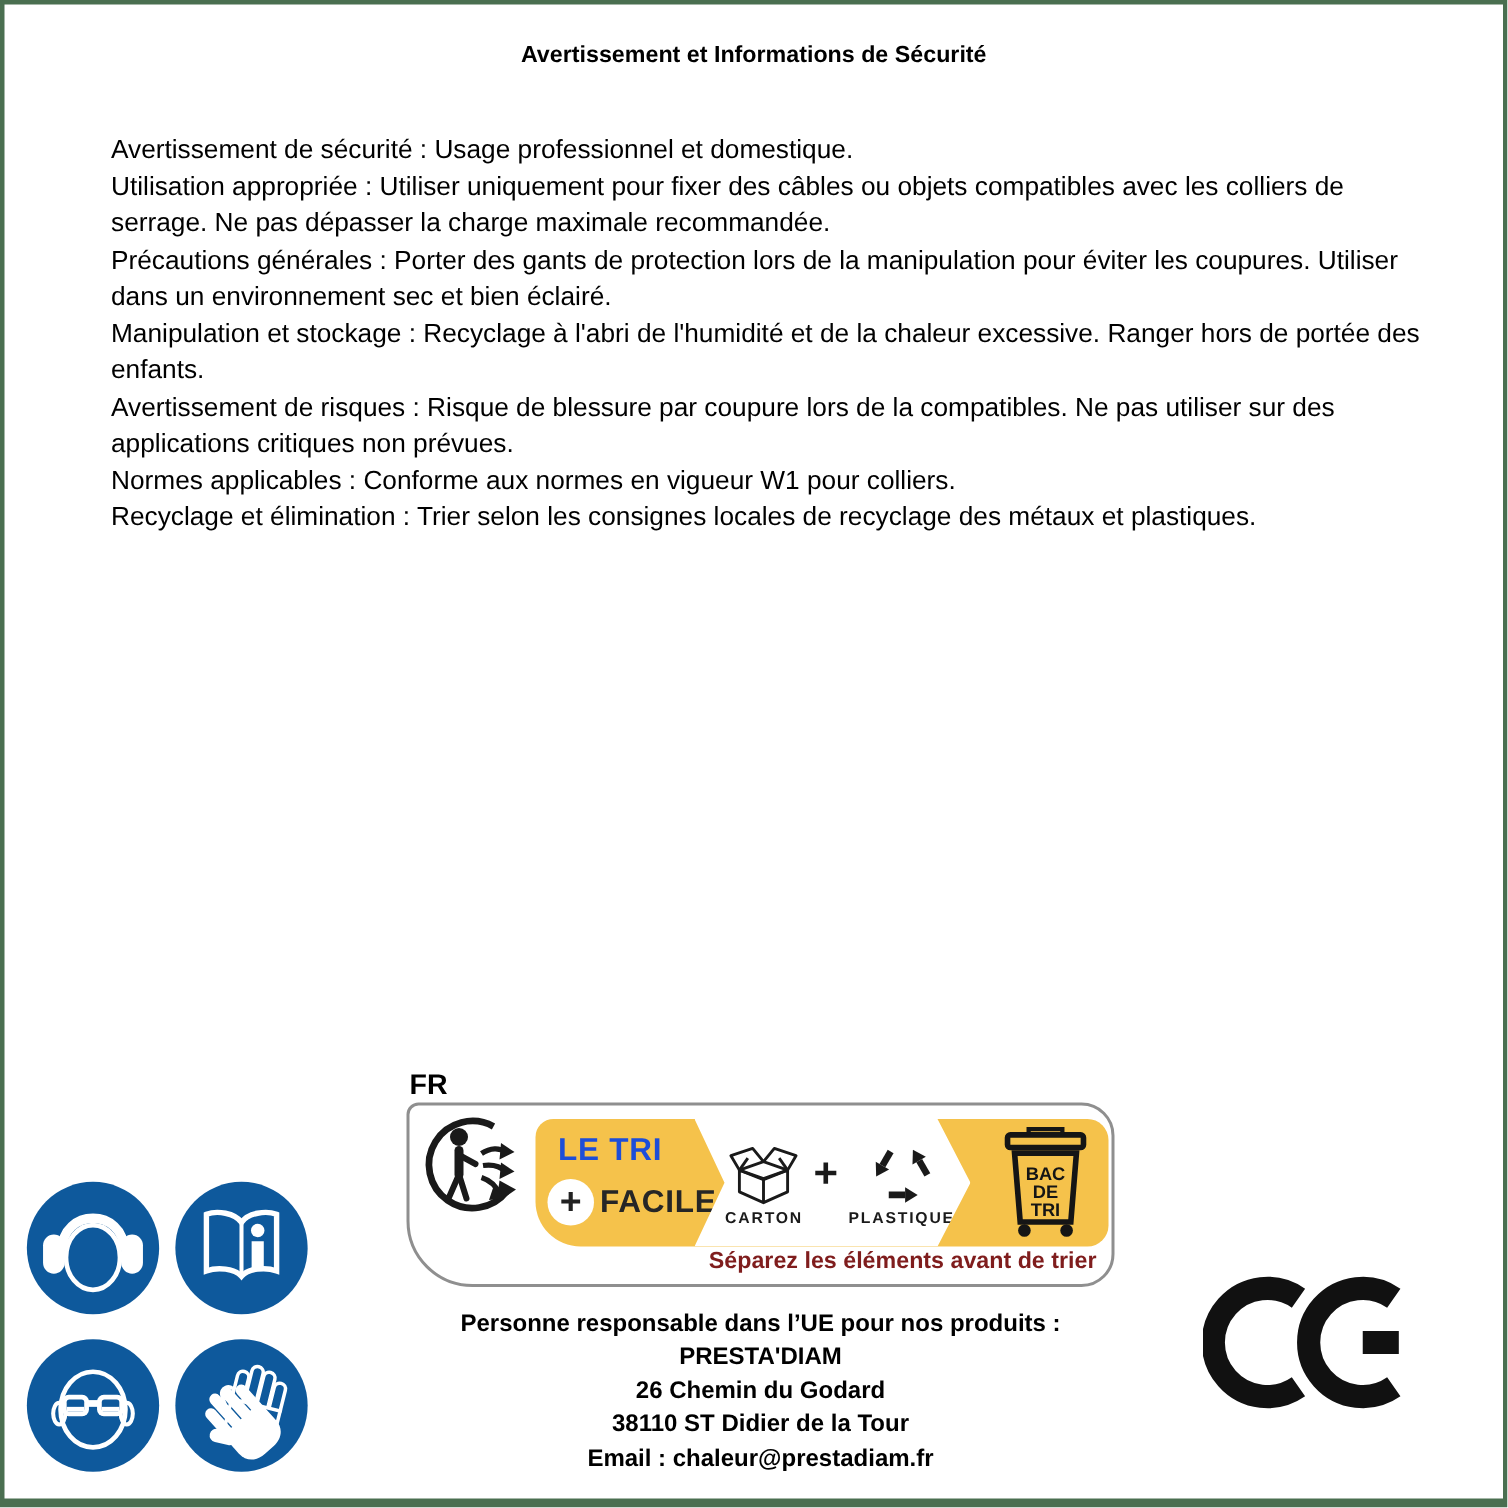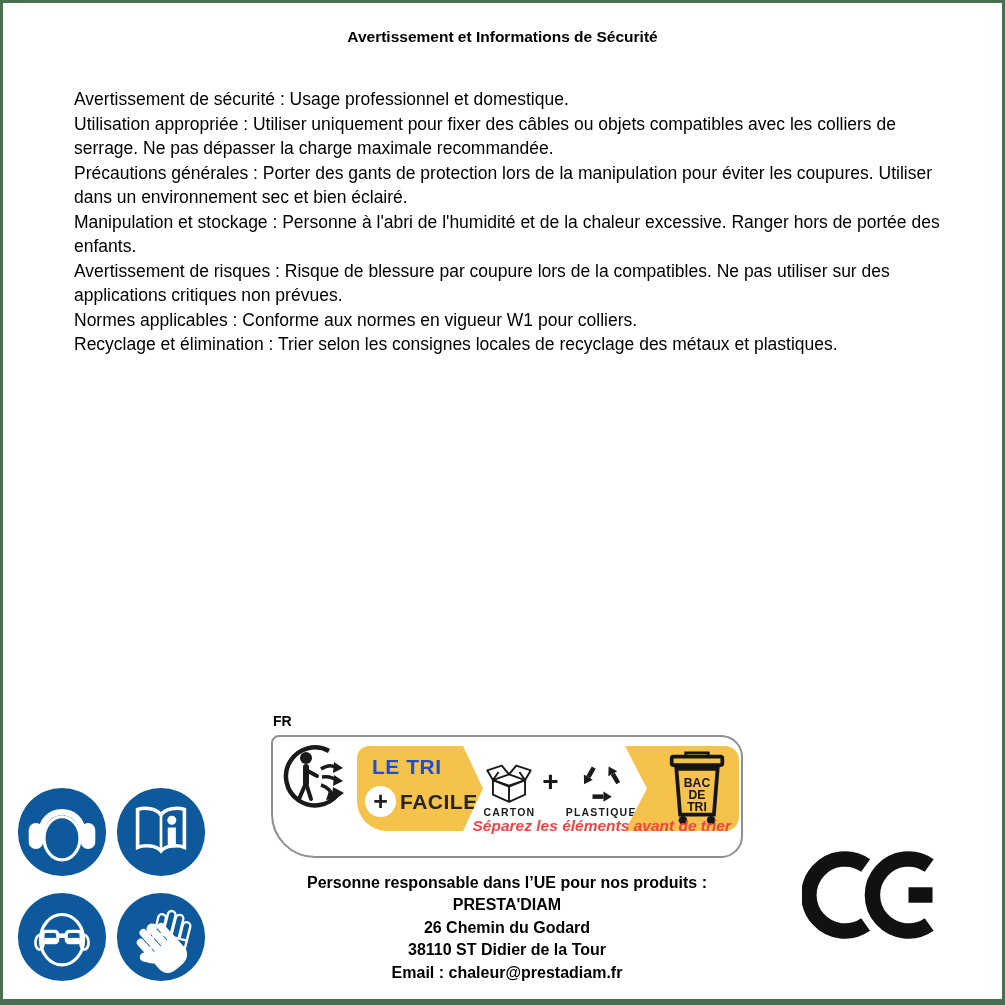--- a/index.html
+++ b/index.html
@@ -9,21 +9,21 @@
     font-family:"Liberation Sans",sans-serif;color:#000;overflow:hidden;
   }
   .title{position:absolute;top:25px;left:0;right:0;text-align:center;
     font-size:15.5px;font-weight:bold;}
   .body-text{position:absolute;left:71px;top:84px;width:878px;
     font-size:17.5px;line-height:24.5px;}
   .body-text p{margin:0;}
   .icon-grid{position:absolute;left:14px;top:784px;
     display:grid;grid-template-columns:90px 90px;grid-auto-rows:90px;
     column-gap:9px;row-gap:15px;}
-  .fr-label{position:absolute;left:270px;top:710px;font-size:14px;font-weight:bold;}
+  .fr-label{position:absolute;left:270px;top:710px;font-size:19px;font-weight:bold;}
   .infotri{position:absolute;left:268px;top:732px;width:472px;height:123px;
     box-sizing:border-box;border:2px solid #8F8F8F;background:#fff;
     border-radius:8px 22px 22px 44px;}
   .triman{position:absolute;left:8px;top:6px;}
   .band{position:absolute;left:84px;top:9px;width:382px;height:85px;
     background:#F5C24B;border-radius:12px 14px 14px 30px;}
   .letri{position:absolute;left:15px;top:9px;font-size:21px;font-weight:bold;
     color:#1d4ed8;letter-spacing:0.5px;}
   .facile-row{position:absolute;left:8px;top:40px;display:flex;align-items:center;}
   .plus-circle{width:31px;height:31px;border-radius:50%;background:#fff;
@@ -33,39 +33,39 @@
     letter-spacing:0.5px;}
   .arrow-zone{position:absolute;left:106px;top:0;width:184px;height:85px;background:#fff;
     clip-path:polygon(0 0,162px 0,184px 50%,162px 100%,0 100%,20px 50%);
     display:flex;align-items:center;justify-content:center;gap:7px;padding-left:10px;
     box-sizing:border-box;}
   .material{display:flex;flex-direction:column;align-items:center;}
   .material-label{font-size:10.5px;font-weight:bold;letter-spacing:1.2px;color:#1a1a1a;
     margin-top:1px;}
   .plus-sep{font-size:28px;font-weight:bold;color:#1a1a1a;margin-top:-14px;}
   .bin{position:absolute;right:12px;top:2px;}
-  .separez{position:absolute;right:10px;top:80px;font-style:italic;font-weight:bold;
-    font-size:15.5px;color:#ef4444;}
+  .separez{position:absolute;right:10px;top:95px;font-weight:bold;
+    font-size:15.5px;color:#7f1d1d;}
   .address{position:absolute;left:238px;top:869px;width:532px;text-align:center;
     font-weight:bold;font-size:16px;line-height:22.4px;}
   .address p{margin:0;}
   .ce{position:absolute;left:799px;top:841px;}
 </style>
 </head>
 <body>
 
 <div id="page">
 
   <div class="title">Avertissement et Informations de Sécurité</div>
 
   <div class="body-text">
     <p>Avertissement de sécurité : Usage professionnel et domestique.</p>
     <p>Utilisation appropriée : Utiliser uniquement pour fixer des câbles ou objets compatibles avec les colliers de serrage. Ne pas dépasser la charge maximale recommandée.</p>
     <p>Précautions générales : Porter des gants de protection lors de la manipulation pour éviter les coupures. Utiliser dans un environnement sec et bien éclairé.</p>
-    <p>Manipulation et stockage : Personne à l'abri de l'humidité et de la chaleur excessive. Ranger hors de portée des enfants.</p>
+    <p>Manipulation et stockage : Recyclage à l'abri de l'humidité et de la chaleur excessive. Ranger hors de portée des enfants.</p>
     <p>Avertissement de risques : Risque de blessure par coupure lors de la compatibles. Ne pas utiliser sur des applications critiques non prévues.</p>
     <p>Normes applicables : Conforme aux normes en vigueur W1 pour colliers.</p>
     <p>Recyclage et élimination : Trier selon les consignes locales de recyclage des métaux et plastiques.</p>
   </div>
 
   <div class="icon-grid">
     <svg viewBox="0 0 100 100" width="90" height="90">
       <circle cx="50" cy="50" r="49" fill="#0E599C"></circle>
       <path d="M27 52 C27 20 73 20 73 52" stroke="#fff" stroke-width="7" fill="none"></path>
       <ellipse cx="50" cy="57" rx="20" ry="24" fill="#0E599C" stroke="#fff" stroke-width="3.5"></ellipse>

